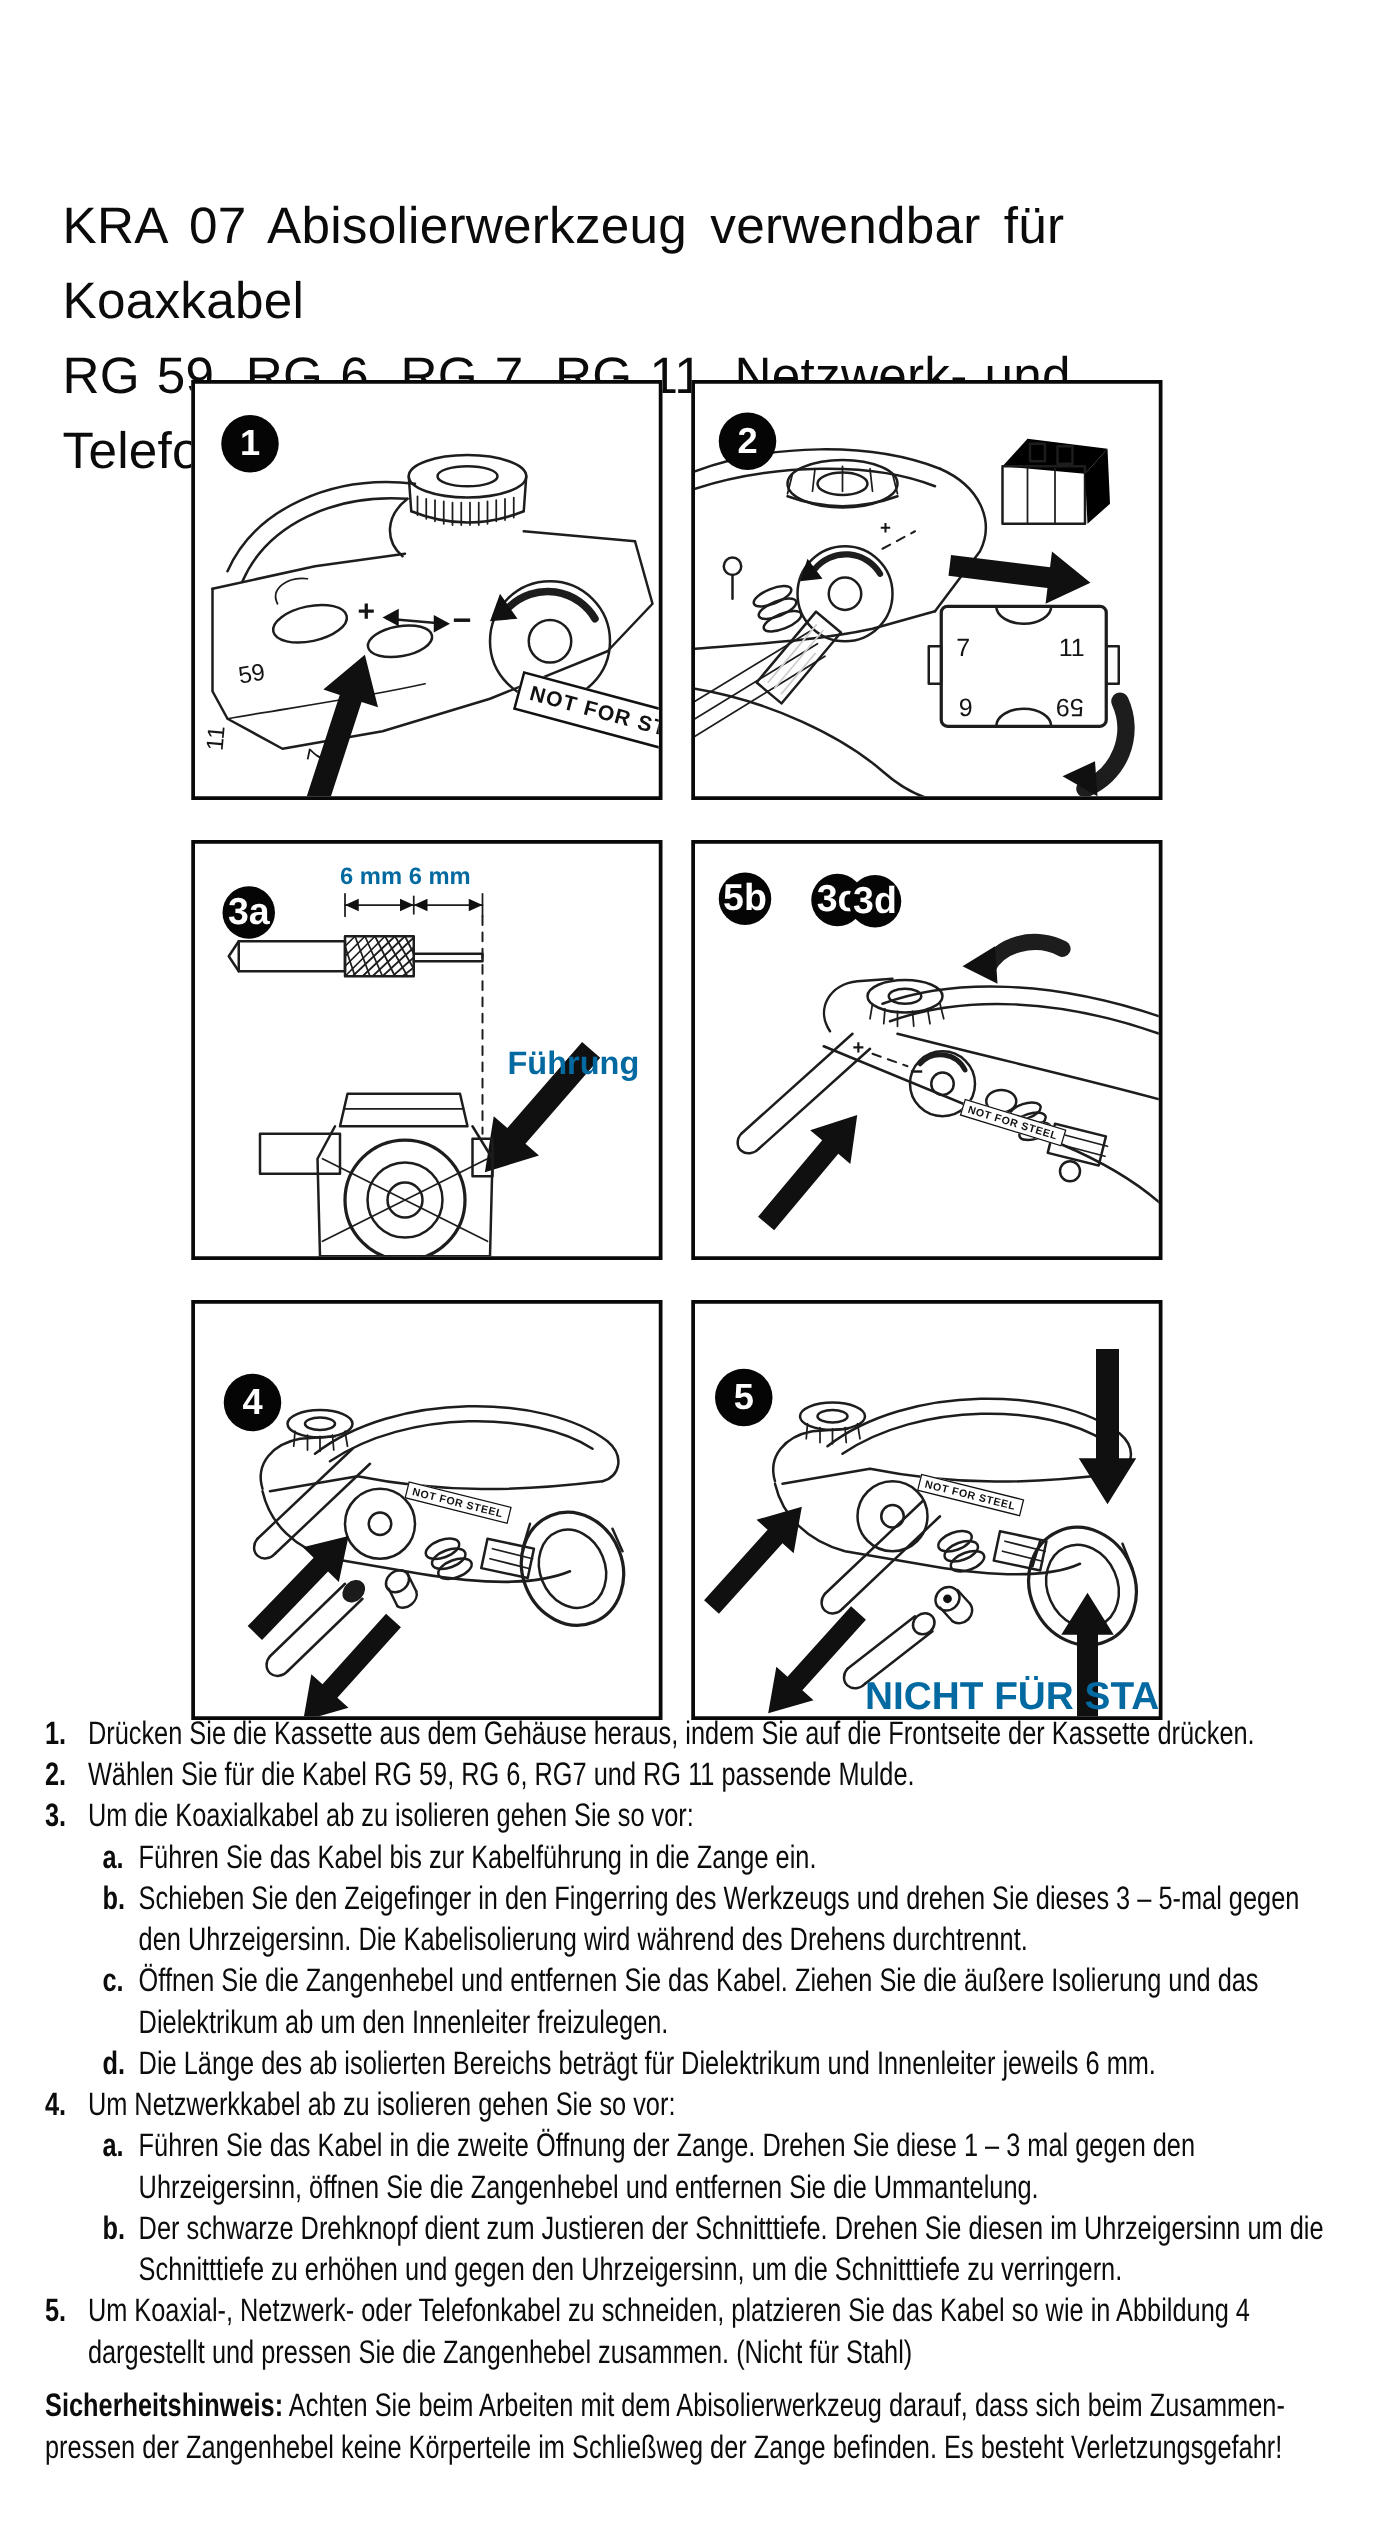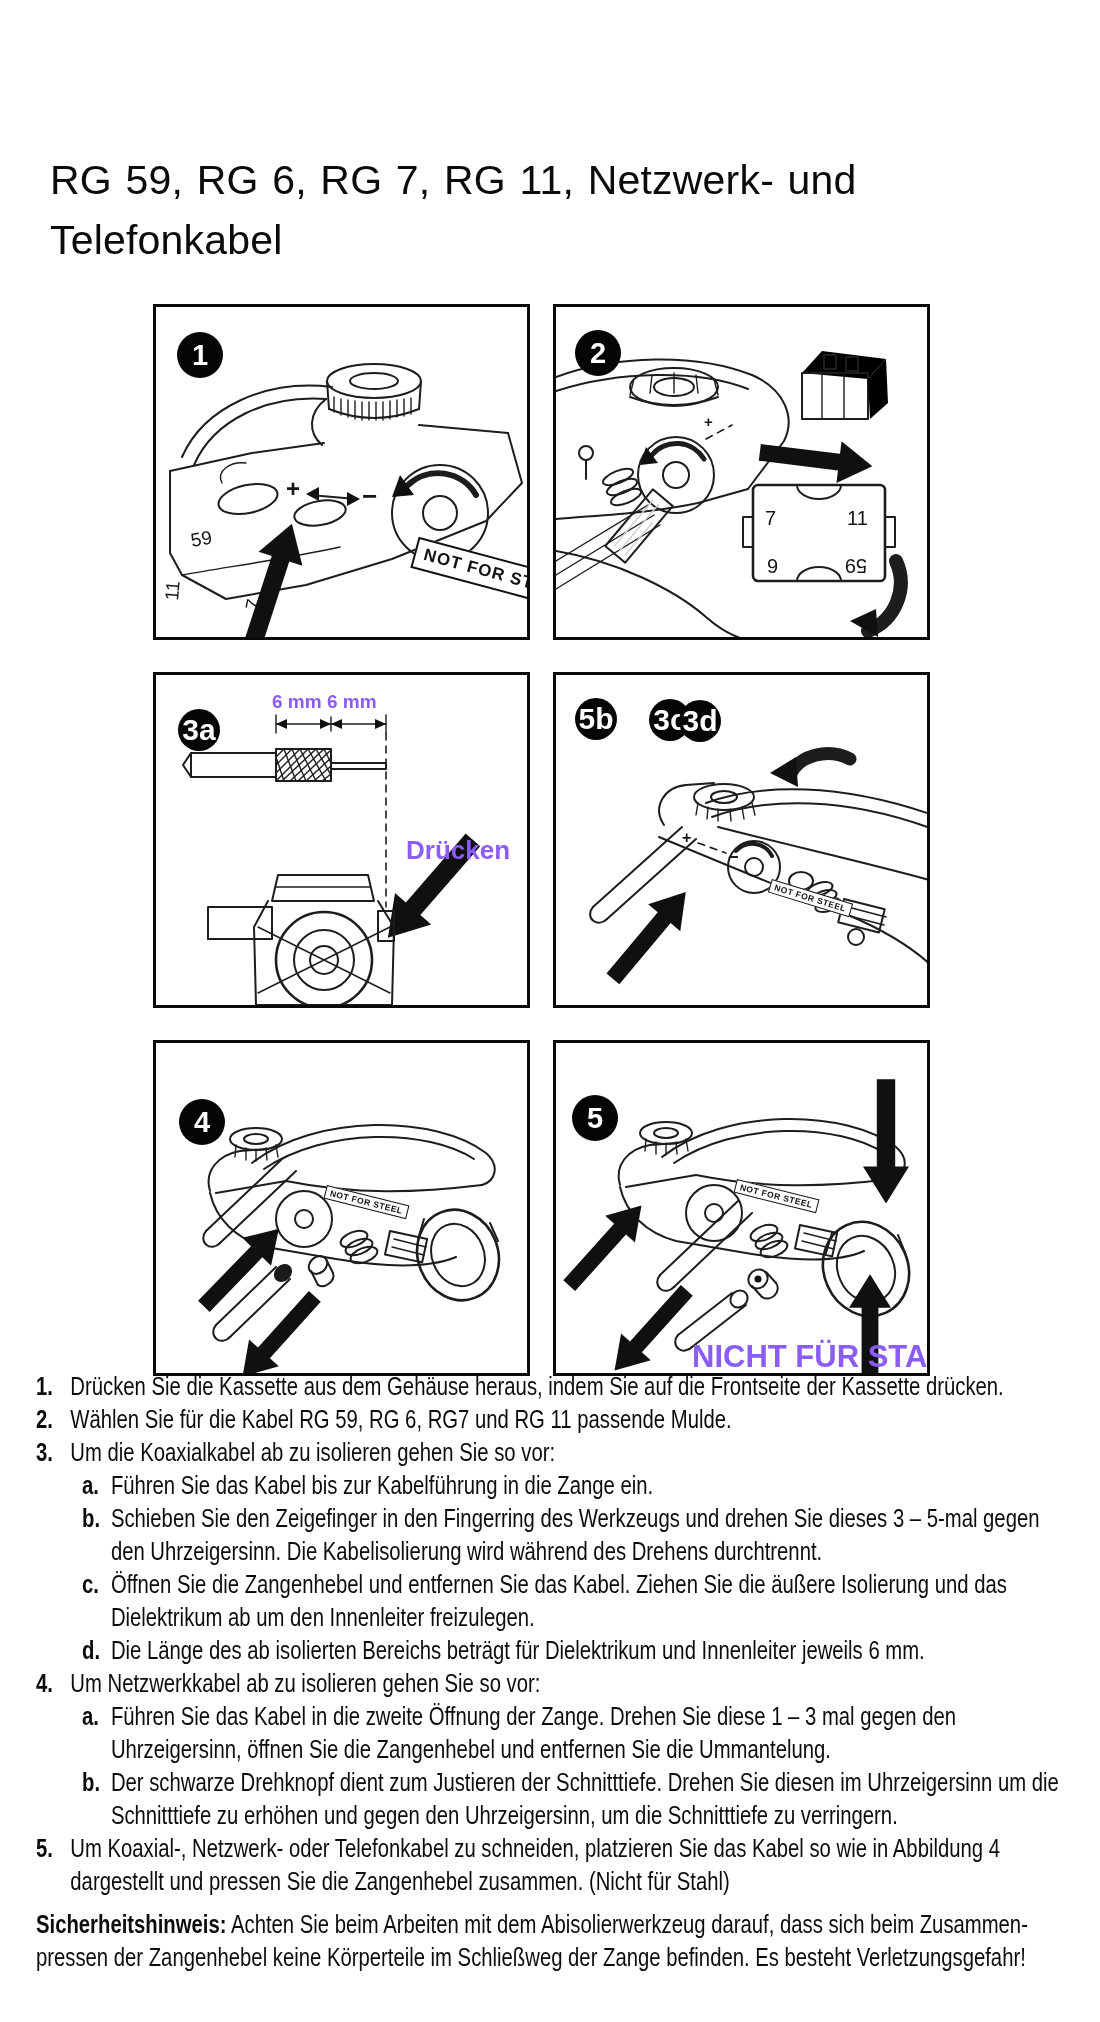--- a/index.html
+++ b/index.html
@@ -31,21 +31,21 @@
   .panel svg .fill{fill:#101010;stroke:none;}
   .panel svg .thin{stroke-width:1.4;}
   .panel svg .thick{stroke-width:2.6;}
   .panel svg .dash{stroke-dasharray:7 6;stroke-width:1.6;}
   .panel svg text{font-family:"Liberation Sans",sans-serif;fill:#151515;stroke:none;}
 
   .lbl{position:absolute;background:#fff;border:2.5px solid #111;color:#111;font-weight:700;
        white-space:nowrap;z-index:4;}
   .lbl.big{font-size:17px;letter-spacing:1px;padding:4px 8px;}
   .lbl.tiny{font-size:8.5px;letter-spacing:0.5px;padding:1px 4px;border-width:1.5px;}
-  .cap{position:absolute;font-weight:700;color:#8b5cf6;white-space:nowrap;z-index:4;}
+  .cap{position:absolute;font-weight:700;color:#0369a1;white-space:nowrap;z-index:4;}
 
   .steps{position:absolute;left:36px;top:1370px;}
   .condensed{width:1318px;transform:scaleX(0.78);transform-origin:0 0;
              font-size:26px;line-height:33px;color:#0c0c0c;}
   .step{display:flex;}
   .step .num{width:44px;flex:none;font-weight:700;}
   .step .txt{flex:1;}
   .sub{display:flex;margin-left:59px;}
   .sub .letter{width:37px;flex:none;font-weight:700;}
   .sub .txt{flex:1;}
@@ -60,20 +60,21 @@
   <defs>
     <g id="fat-arrow">
         <polygon points="0,-56 20,-24 8,-24 8,52 -8,52 -8,-24 -20,-24"></polygon>
       </g>
   </defs>
 </svg>
 
 <div class="page">
 
   <div class="title">
+    <span class="l1">KRA 07 Abisolierwerkzeug verwendbar für Koaxkabel</span>
     <span class="l2">RG 59, RG 6, RG 7, RG 11, Netzwerk- und Telefonkabel</span>
   </div>
 
   <div class="panel" id="p1">
     <div class="badge big" style="left:21px;top:25px">1</div>
     <svg width="377" height="336" viewBox="0 0 377 336">
       <g>
         <path d="M26,150 C48,100 110,72 176,80"></path>
         <path d="M38,158 C58,112 112,88 170,92"></path>
         <path d="M170,92 C152,106 152,126 166,138"></path>
@@ -173,21 +174,21 @@
       <g>
         <path d="M340,254 A52,52 0 0 1 312,324" style="stroke-width:14"></path>
         <polygon class="fill" points="294,314 320,302 322,330"></polygon>
       </g>
     </svg>
   </div>
 
   <div class="panel" id="p3a">
     <div class="badge small" style="left:22px;top:34px">3a</div>
     <div class="cap" style="left:116px;top:16px;font-size:19px">6 mm 6 mm</div>
-    <div class="cap" style="left:250px;top:160px;font-size:26px">Drücken</div>
+    <div class="cap" style="left:250px;top:160px;font-size:26px">Führung</div>
     <svg width="377" height="336" viewBox="0 0 377 336">
       <g>
         <path class="thin" d="M120,40 L120,58 M175,42 L175,56 M230,40 L230,58"></path>
         <path class="thin" d="M120,49 L230,49"></path>
         <polygon class="fill" points="120,49 131,44 131,54"></polygon>
         <polygon class="fill" points="175,49 164,44 164,54"></polygon>
         <polygon class="fill" points="175,49 186,44 186,54"></polygon>
         <polygon class="fill" points="230,49 219,44 219,54"></polygon>
       </g>
       <g>

